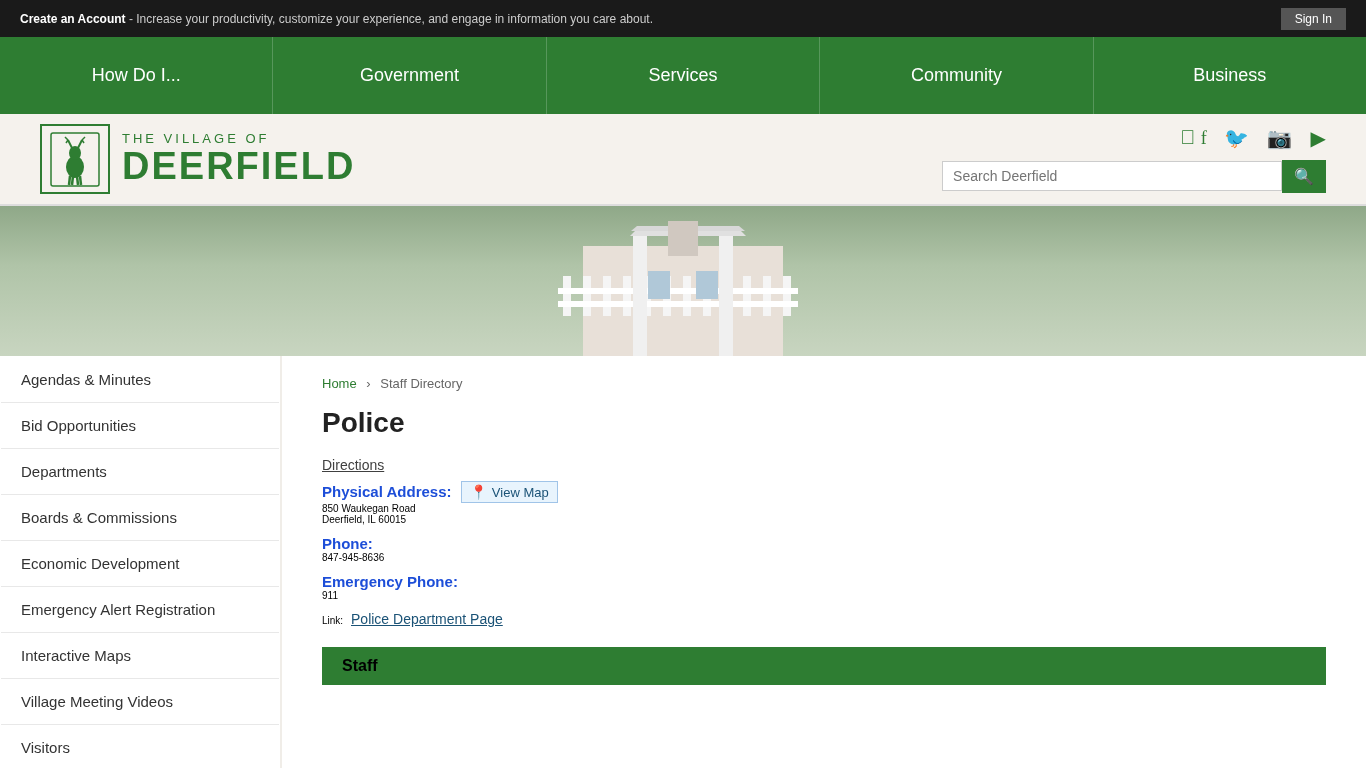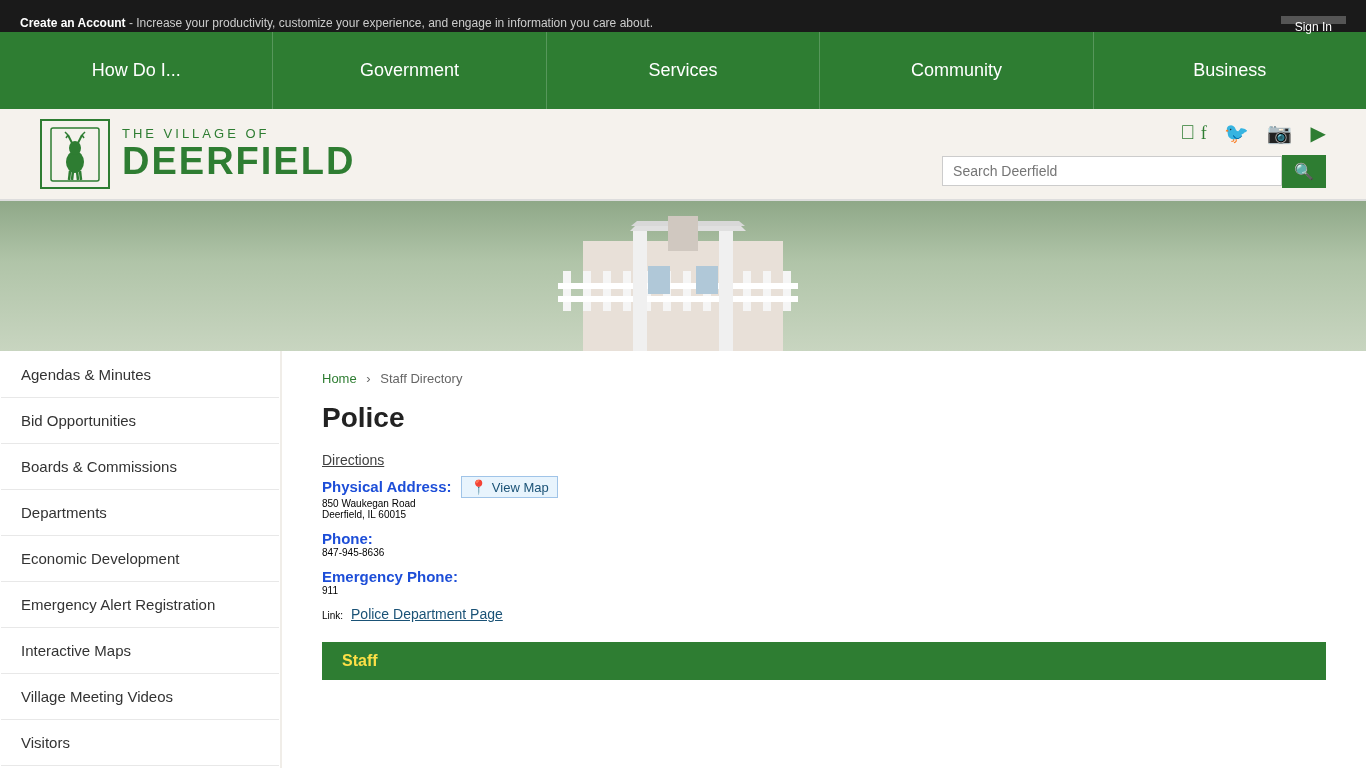--- a/index.html
+++ b/index.html
@@ -3,23 +3,24 @@
   <meta charset="utf-8">
   <style>
     * { margin: 0; padding: 0; box-sizing: border-box; }
     body { font-family: Arial, sans-serif; font-size: 14px; background: #f0ede8; width: 1366px; min-height: 768px; overflow-x: hidden; }
 
     
     .top-bar {
       background: #1a1a1a;
       color: #ccc;
       font-size: 12px;
-      padding: 16px 20px;
-      height: 30px;
-      display: flex;
+      padding: 9px 20px;
+      height: 37px;
+      display: flex;
+      align-items: center;
       justify-content: space-between;
     }
     .top-bar a { color: #fff; font-weight: bold; text-decoration: none; }
     .sign-in-btn {
       background: #555;
       color: #fff;
       border: none;
       padding: 4px 14px;
       font-size: 12px;
       cursor: pointer;
@@ -204,21 +205,21 @@
       cursor: pointer;
       margin-left: 6px;
       text-decoration: none;
     }
     .map-pin { color: #3498db; font-size: 14px; }
 
     .dept-link { color: #1a5276; text-decoration: underline; cursor: pointer; }
 
     .staff-bar {
       background: #2e7d32;
-      color: #fde047;
+      color: #000000;
       padding: 10px 20px;
       font-size: 16px;
       font-weight: bold;
       margin-top: 20px;
     }
 
     .content-wrapper {
       position: relative;
       display: flex;
     }
@@ -317,22 +318,22 @@
     <rect x="165" y="55" width="22" height="28" fill="#b0c8d8"></rect>
     <rect x="213" y="55" width="22" height="28" fill="#b0c8d8"></rect>
   </svg>
 </div>
 
 <div class="content-wrapper">
 
   <aside class="sidebar">
     <a class="sidebar-item">Agendas &amp; Minutes</a>
     <a class="sidebar-item">Bid Opportunities</a>
+    <a class="sidebar-item">Departments</a>
     <a class="sidebar-item">Boards &amp; Commissions</a>
-    <a class="sidebar-item">Departments</a>
     <a class="sidebar-item">Economic Development</a>
     <a class="sidebar-item">Emergency Alert Registration</a>
     <a class="sidebar-item">Interactive Maps</a>
     <a class="sidebar-item">Village Meeting Videos</a>
     <a class="sidebar-item">Visitors</a>
   </aside>
 
   <main class="content-area">
     <div class="breadcrumb">
       <a>Home</a>

